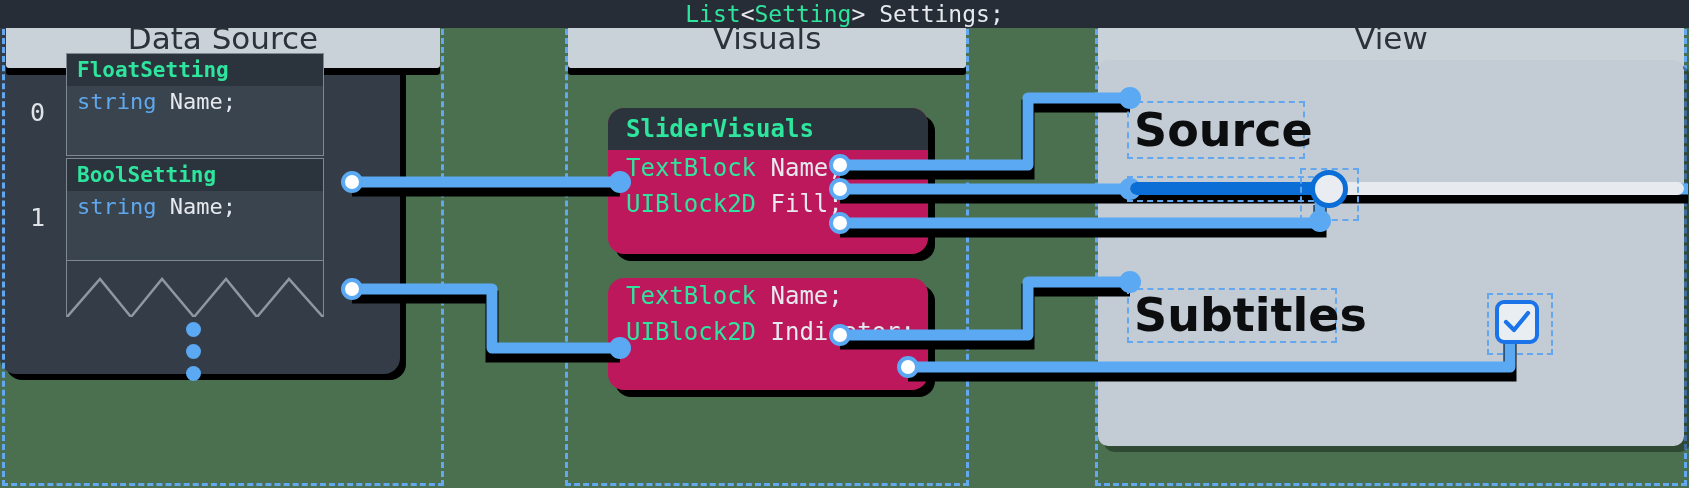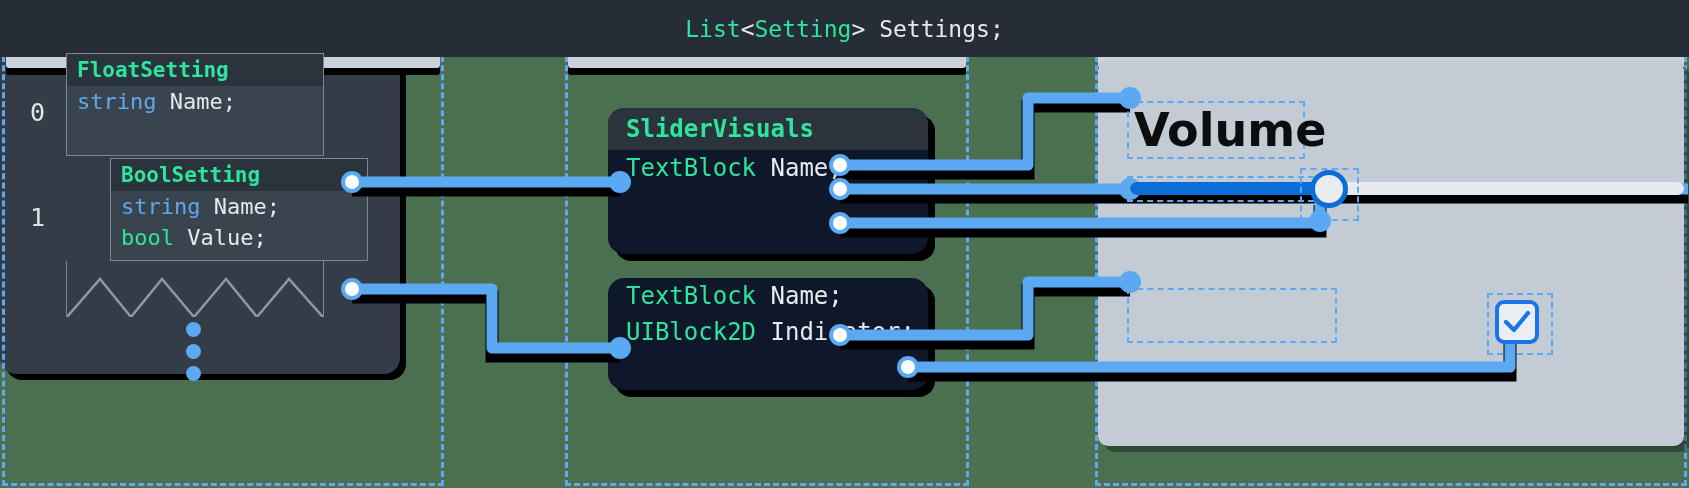--- a/index.html
+++ b/index.html
@@ -17,37 +17,37 @@
     font-size:31px;font-family:"DejaVu Sans",sans-serif;font-weight:400;
     box-shadow:0 7px 0 0 #000, 0 0 0 0 #000;
     border-radius:3px;
   }
   .mono{font-family:"DejaVu Sans Mono",monospace;font-size:23px;color:#e6e9ee;white-space:pre;}
   .kw{color:#2ee59d;}
   .kwb{color:#5fa8ee;}
 
   
   #ds-card{left:28px;top:72px;width:400px;height:374px;background:#333c47;border-radius:16px;box-shadow:6px 6px 0 0 #000;}
-  #ds-decl{position:absolute;left:0;top:0;width:100%;height:57px;background:#262d36;
+  #ds-decl{position:absolute;left:0;top:0;width:100%;height:28px;background:#262d36;
     display:flex;align-items:center;justify-content:center;}
   #ds-decl .mono{font-size:23px;}
 
   .idxlabel{position:absolute;color:#dfe3e8;font-family:"DejaVu Sans Mono",monospace;font-size:25px;}
 
   
   .structbox{position:absolute;border:1px solid #7d8893;box-sizing:border-box;background:#3a444f;}
   .structbox .sb-title{background:#2b333c;color:#2ee59d;font-family:"DejaVu Sans Mono",monospace;
      font-size:21px;font-weight:bold;padding:4px 0 4px 10px;}
   .structbox .sb-row{font-family:"DejaVu Sans Mono",monospace;font-size:22px;color:#e6e9ee;padding:3px 0 3px 10px;white-space:pre;}
 
   .ellipsisbox{position:absolute;border:1px solid #7d8893;border-top:none;box-sizing:border-box;}
   .bluedot{position:absolute;width:15px;height:15px;border-radius:50%;background:#5aa9f2;}
 
   
-  .vcard{position:absolute;background:#0f172a;border-radius:16px;box-shadow:7px 7px 0 0 #000;overflow:hidden;}
+  .vcard{position:absolute;background:#be185d;border-radius:16px;box-shadow:7px 7px 0 0 #000;overflow:hidden;}
   .vcard .vtitle{background:#2b333c;color:#2ee59d;font-family:"DejaVu Sans Mono",monospace;font-size:24px;font-weight:bold;padding:7px 0 7px 18px;}
   .vrow{font-family:"DejaVu Sans Mono",monospace;font-size:24px;color:#e6e9ee;padding:4px 0 4px 18px;white-space:pre;}
 
   
   #view-panel{position:absolute;left:1098px;top:60px;width:586px;height:386px;background:#c3ccd4;border-radius:10px;box-shadow:6px 6px 0 0 rgba(0,0,0,.35);}
   .viewlabel{position:absolute;color:#0b0d0f;font-family:"DejaVu Sans",sans-serif;font-weight:bold;}
 
   
   #sld-track{position:absolute;height:13px;border-radius:7px;background:#e7ebef;}
   #sld-fill{position:absolute;height:13px;border-radius:7px;background:#0a6ed6;}
@@ -79,39 +79,39 @@
     </div>
 
     <div class="idxlabel" style="left:30px;top:98px;">0</div>
     <div class="idxlabel" style="left:30px;top:203px;">1</div>
 
     <div class="structbox" style="left:66px;top:53px;width:258px;height:103px;">
       <div class="sb-title">FloatSetting</div>
       <div class="sb-row"><span class="kwb">string</span><span> Name;</span></div>
     </div>
 
-    <div class="structbox" style="left:66px;top:158px;width:258px;height:103px;margin-left:44px;">
+    <div class="structbox" style="left:66px;top:158px;width:258px;height:103px;">
       <div class="sb-title">BoolSetting</div>
       <div class="sb-row"><span class="kwb">string</span><span> Name;</span></div>
-      <div class="sb-row"><span class="kw">bool</span><span> Value;</span></div>
     </div>
 
     <div class="ellipsisbox" style="left:66px;top:261px;width:258px;height:56px;border-bottom:none;">
       <svg width="258" height="56">
         <polyline points="0,56 33,18 64,56 95,18 127,56 159,18 190,56 222,18 256,56" fill="none" stroke="#8d98a2" stroke-width="2.5"></polyline>
       </svg>
     </div>
     <div class="bluedot" style="left:186px;top:322px;"></div>
     <div class="bluedot" style="left:186px;top:344px;"></div>
     <div class="bluedot" style="left:186px;top:366px;"></div>
   </div>
 
   <div class="vcard" style="left:608px;top:108px;width:320px;height:146px;">
     <div class="vtitle">SliderVisuals</div>
     <div class="vrow"><span class="kw">TextBlock</span><span> Name;</span></div>
+    <div class="vrow"><span class="kw">UIBlock2D</span><span> Fill;</span></div>
   </div>
 
   <div class="vcard" style="left:608px;top:278px;width:320px;height:112px;">
     <div class="vrow"><span class="kw">TextBlock</span><span> Name;</span></div>
     <div class="vrow"><span class="kw">UIBlock2D</span><span> Indicator;</span></div>
   </div>
 
   <div id="view-panel"></div>
 
   <svg class="wiresvg">
@@ -156,29 +156,30 @@
 
   <div class="portf" style="left:609px;top:171px;"></div>
   <div class="portf" style="left:609px;top:337px;"></div>
   <div class="portf" style="left:1119px;top:87px;"></div>
   <div class="portf" style="left:1119px;top:178px;"></div>
   <div class="portf" style="left:1309px;top:210px;"></div>
   <div class="portf" style="left:1119px;top:271px;"></div>
   <div class="portf" style="left:1499px;top:310px;"></div>
 
   <div class="dashsel thin" style="left:1127px;top:101px;width:178px;height:58px;"></div>
-  <div class="viewlabel" style="left:1134px;top:103px;font-size:46px;">Volume</div>
+  <div class="viewlabel" style="left:1134px;top:103px;font-size:46px;">Source</div>
 
   <div class="dashsel thin" style="left:1127px;top:176px;width:197px;height:26px;"></div>
   <div id="sld-track" style="left:1130px;top:182px;width:554px;"></div>
   <div id="sld-fill" style="left:1130px;top:182px;width:190px;"></div>
   <div class="dashsel thin" style="left:1300px;top:168px;width:59px;height:53px;"></div>
   <div id="sld-knob" style="left:1310px;top:170px;"></div>
 
   <div class="dashsel thin" style="left:1127px;top:288px;width:210px;height:55px;"></div>
+  <div class="viewlabel" style="left:1134px;top:288px;font-size:46px;">Subtitles</div>
 
   <div class="dashsel thin" style="left:1487px;top:293px;width:66px;height:62px;"></div>
   <div id="chk" style="left:1495px;top:300px;">
     <svg width="36" height="36" viewBox="0 0 36 36">
       <polyline points="7,18 15,26 29,9" fill="none" stroke="#1a73e8" stroke-width="4.2" stroke-linecap="round" stroke-linejoin="round"></polyline>
     </svg>
   </div>
 
 </div>
 

